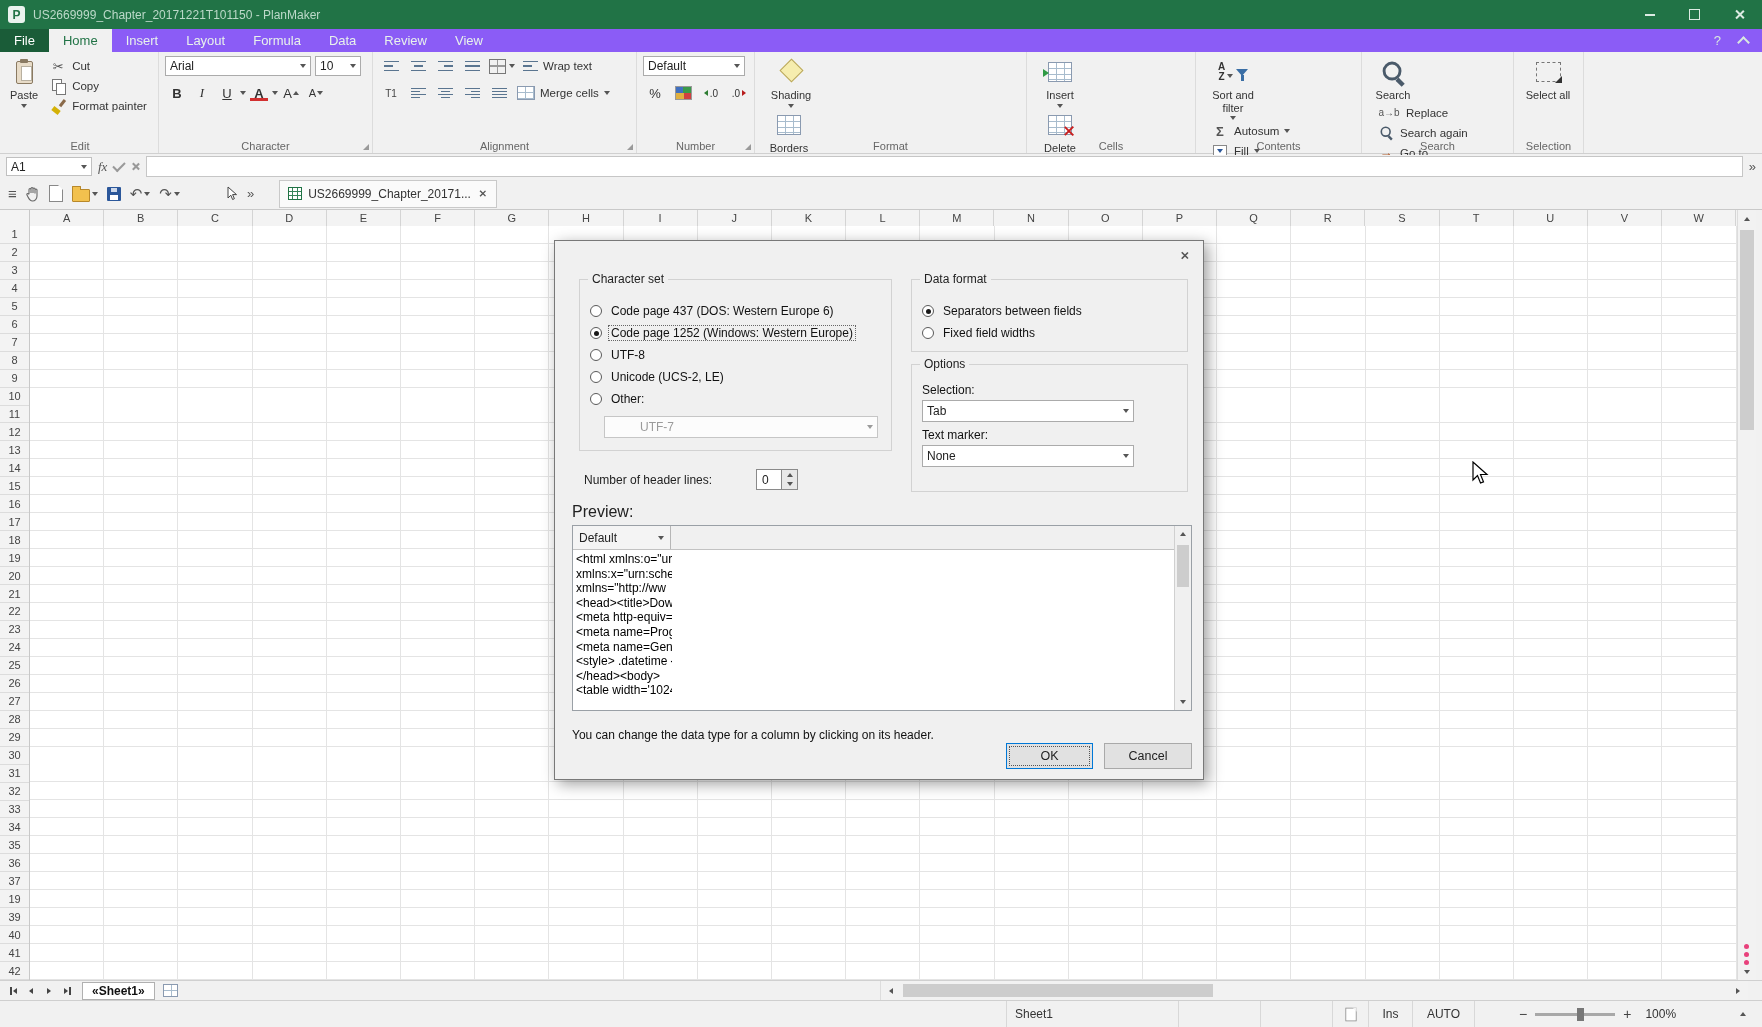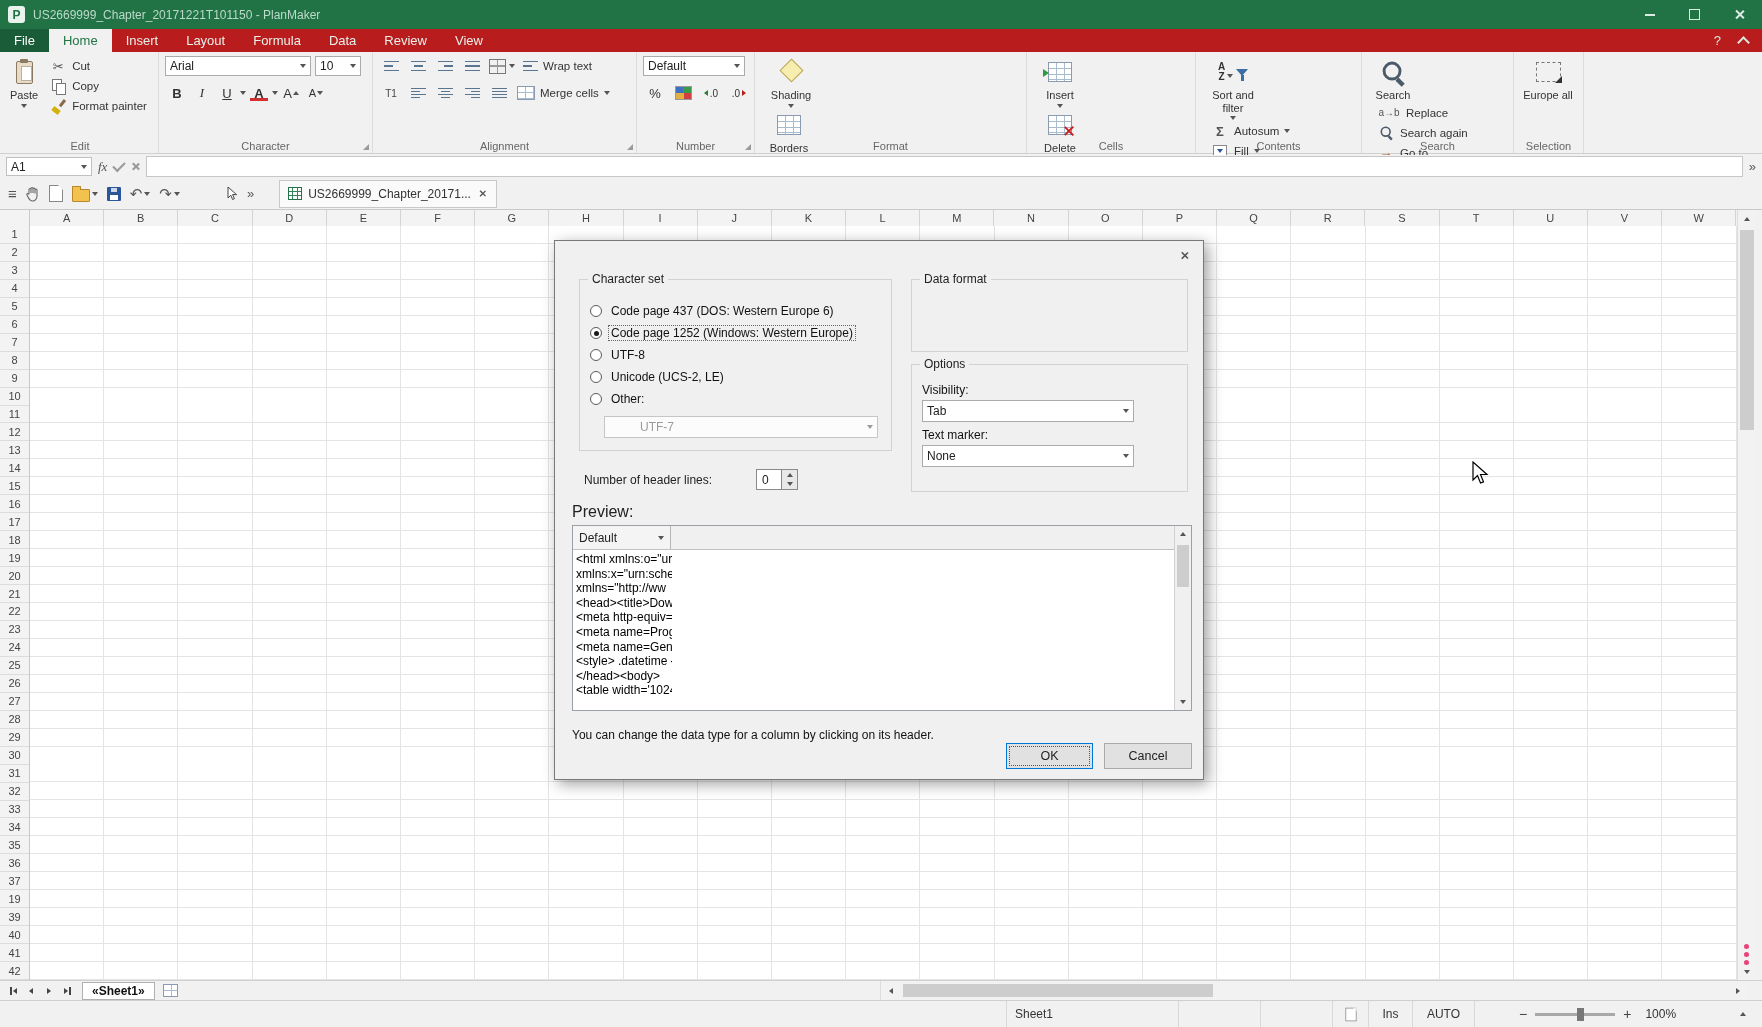--- a/index.html
+++ b/index.html
@@ -14,21 +14,21 @@
   .wtitle{margin-left:8px;font-size:12px;color:#bcd9c9;}
   .winbtns{margin-left:auto;display:flex;height:100%;}
   .winbtn{width:45px;height:100%;display:flex;align-items:center;justify-content:center;}
   .ic-min{width:10px;height:2px;background:#dcebe3;}
   .ic-max{width:9px;height:9px;border:1.5px solid #dcebe3;}
   .ic-x{position:relative;width:11px;height:11px;}
   .ic-x::before,.ic-x::after{content:"";position:absolute;left:5px;top:0;width:1.6px;height:11px;background:#dcebe3;}
   .ic-x::before{transform:rotate(45deg);} .ic-x::after{transform:rotate(-45deg);}
   .ic-x.dark::before,.ic-x.dark::after{background:#555;}
   
-  .tabrow{left:0;top:29px;width:1762px;height:23px;background:#b91c1c;display:flex;align-items:stretch;}
+  .tabrow{left:0;top:29px;width:1762px;height:23px;background:#8b5cf6;display:flex;align-items:stretch;}
   .rtab{padding:0 14px;display:flex;align-items:center;font-size:13px;color:#e8f2ec;cursor:default;}
   .rtab.file{background:#1a5c38;color:#fff;}
   .rtab.active{background:#f1f1f1;color:#217346;}
   .tabrow-right{margin-left:auto;display:flex;align-items:center;gap:18px;margin-right:14px;color:#d8e8df;font-size:13px;}
   .chev-up{width:7px;height:7px;border-left:2px solid #d8e8df;border-top:2px solid #d8e8df;transform:rotate(45deg);margin-top:3px;}
   
   .ribbon{left:0;top:52px;width:1762px;height:102px;background:#f1f1f1;border-bottom:1px solid #d0d0d0;
           display:flex;align-items:stretch;padding-left:2px;box-sizing:border-box;}
   .rgroup{position:relative;border-right:1px solid #dcdcdc;box-sizing:border-box;
           display:flex;flex-direction:column;padding:4px 4px 16px 6px;}
@@ -538,21 +538,21 @@
         </div>
     </div>
     <span class="glabel">Search</span>
   </div>
 
   <div class="rgroup row" style="width:70px">
     <div class="bigbtn" style="width:52px">
       <div class="bicon">
           <span class="ic-selall"></span>
         </div>
-      <span>Europe all</span>
+      <span>Select all</span>
       </div>
     <span class="glabel">Selection</span>
   </div>
 </div>
 
 <div class="abs fbar">
   <div class="namebox">
     <span class="cval">A1</span>
     <span class="tri-d"></span>
     </div>
@@ -777,25 +777,35 @@
         </div>
       </div>
     <div class="combo disabled" style="width:274px;margin:6px 0 0 14px;height:22px;padding-left:35px;">
       <span class="cval">UTF-7</span>
       <span class="tri-d" style="border-top-color:#9b9b9b"></span>
       </div>
   </div>
 
   <div class="grp" style="left:356px;top:38px;width:277px;height:73px;">
     <span class="grp-legend">Data format</span>
+    <div>
+        <div class="radio-row">
+          <span class="radio checked"></span>
+          <span class="rlabel">Separators between fields</span>
+        </div>
+        <div class="radio-row">
+          <span class="radio"></span>
+          <span class="rlabel">Fixed field widths</span>
+        </div>
+      </div>
   </div>
 
   <div class="grp" style="left:356px;top:123px;width:277px;height:128px;">
     <span class="grp-legend">Options</span>
-    <div class="optlabel" style="margin-top:-2px">Visibility:</div>
+    <div class="optlabel" style="margin-top:-2px">Selection:</div>
     <div class="combo" style="width:212px;height:22px;">
       <span class="cval">Tab</span>
       <span class="tri-d"></span>
       </div>
     <div class="optlabel">Text marker:</div>
     <div class="combo" style="width:212px;height:22px;">
       <span class="cval">None</span>
       <span class="tri-d"></span>
       </div>
   </div>

